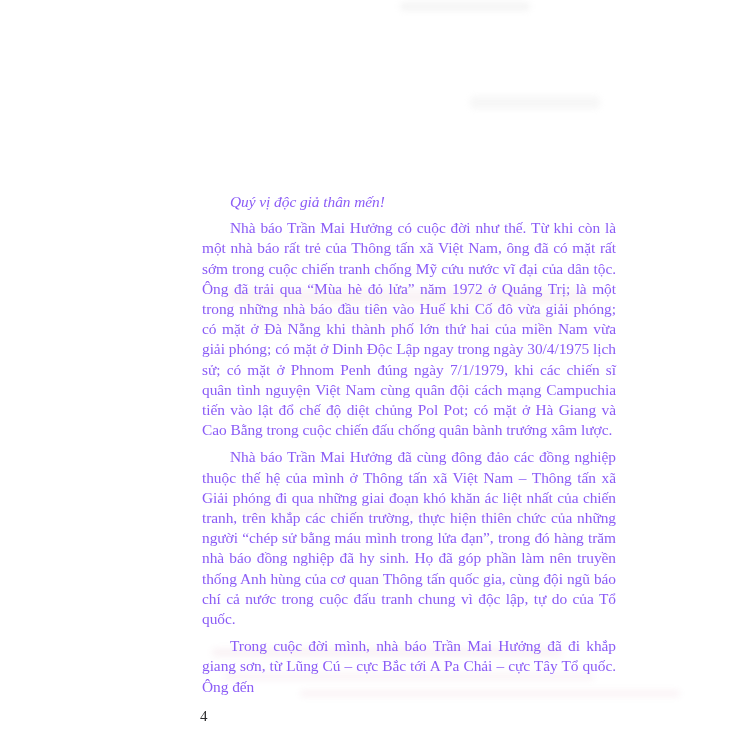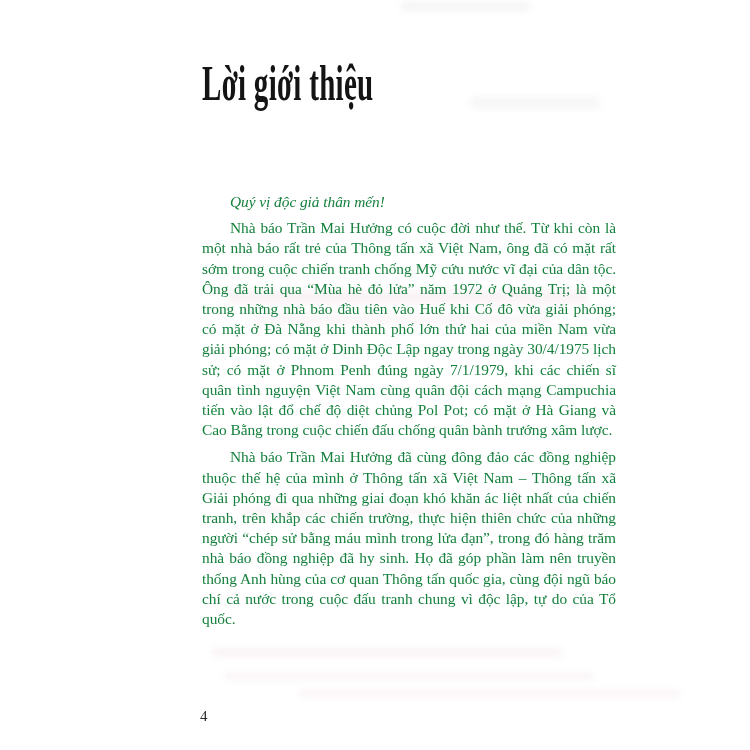--- a/index.html
+++ b/index.html
@@ -41,21 +41,21 @@
   
   .textblock {
     position: absolute;
     left: 202px;
     top: 192px;
     width: 414px;
     font-size: 15.4px;
     line-height: 20.2px;
     text-align: justify;
     letter-spacing: -0.05px;
-    color: #15803d;
+    color: #8b5cf6;
   }
   .salutation {
     margin: 0 0 6px 0;
     font-style: italic;
     text-indent: 28px;
     text-align: left;
   }
   .para {
     margin: 0 0 7px 0;
     text-indent: 28px;
@@ -95,25 +95,23 @@
 
   <div class="artifact bleed-pink a1"></div>
   <div class="artifact bleed-pink a2"></div>
   <div class="artifact bleed-pink a3"></div>
   <div class="artifact bleed-pink a4"></div>
   <div class="artifact bleed-pink a5"></div>
   <div class="artifact bleed-pink a6"></div>
   <div class="artifact smudge-grey a7"></div>
   <div class="artifact smudge-grey a8"></div>
 
-  <h1 class="title">
-    <span class="title-inner">Lời giới thiệu</span>
-  </h1>
 
   <div class="textblock">
     <p class="salutation">Quý vị độc giả thân mến!</p>
     <p class="para">Nhà báo Trần Mai Hưởng có cuộc đời như thế. Từ khi còn là một nhà báo rất trẻ của Thông tấn xã Việt Nam, ông đã có mặt rất sớm trong cuộc chiến tranh chống Mỹ cứu nước vĩ đại của dân tộc. Ông đã trải qua “Mùa hè đỏ lửa” năm 1972 ở Quảng Trị; là một trong những nhà báo đầu tiên vào Huế khi Cố đô vừa giải phóng; có mặt ở Đà Nẵng khi thành phố lớn thứ hai của miền Nam vừa giải phóng; có mặt ở Dinh Độc Lập ngay trong ngày 30/4/1975 lịch sử; có mặt ở Phnom Penh đúng ngày 7/1/1979, khi các chiến sĩ quân tình nguyện Việt Nam cùng quân đội cách mạng Campuchia tiến vào lật đổ chế độ diệt chủng Pol Pot; có mặt ở Hà Giang và Cao Bằng trong cuộc chiến đấu chống quân bành trướng xâm lược.</p>
     <p class="para">Nhà báo Trần Mai Hưởng đã cùng đông đảo các đồng nghiệp thuộc thế hệ của mình ở Thông tấn xã Việt Nam – Thông tấn xã Giải phóng đi qua những giai đoạn khó khăn ác liệt nhất của chiến tranh, trên khắp các chiến trường, thực hiện thiên chức của những người “chép sử bằng máu mình trong lửa đạn”, trong đó hàng trăm nhà báo đồng nghiệp đã hy sinh. Họ đã góp phần làm nên truyền thống Anh hùng của cơ quan Thông tấn quốc gia, cùng đội ngũ báo chí cả nước trong cuộc đấu tranh chung vì độc lập, tự do của Tổ quốc.</p>
+    <p class="para">Trong cuộc đời mình, nhà báo Trần Mai Hưởng đã đi khắp giang sơn, từ Lũng Cú – cực Bắc tới A Pa Chải – cực Tây Tổ quốc. Ông đến</p>
   </div>
 
   <div class="page-number">4</div>
 
 </div>
 
 </body></html>

